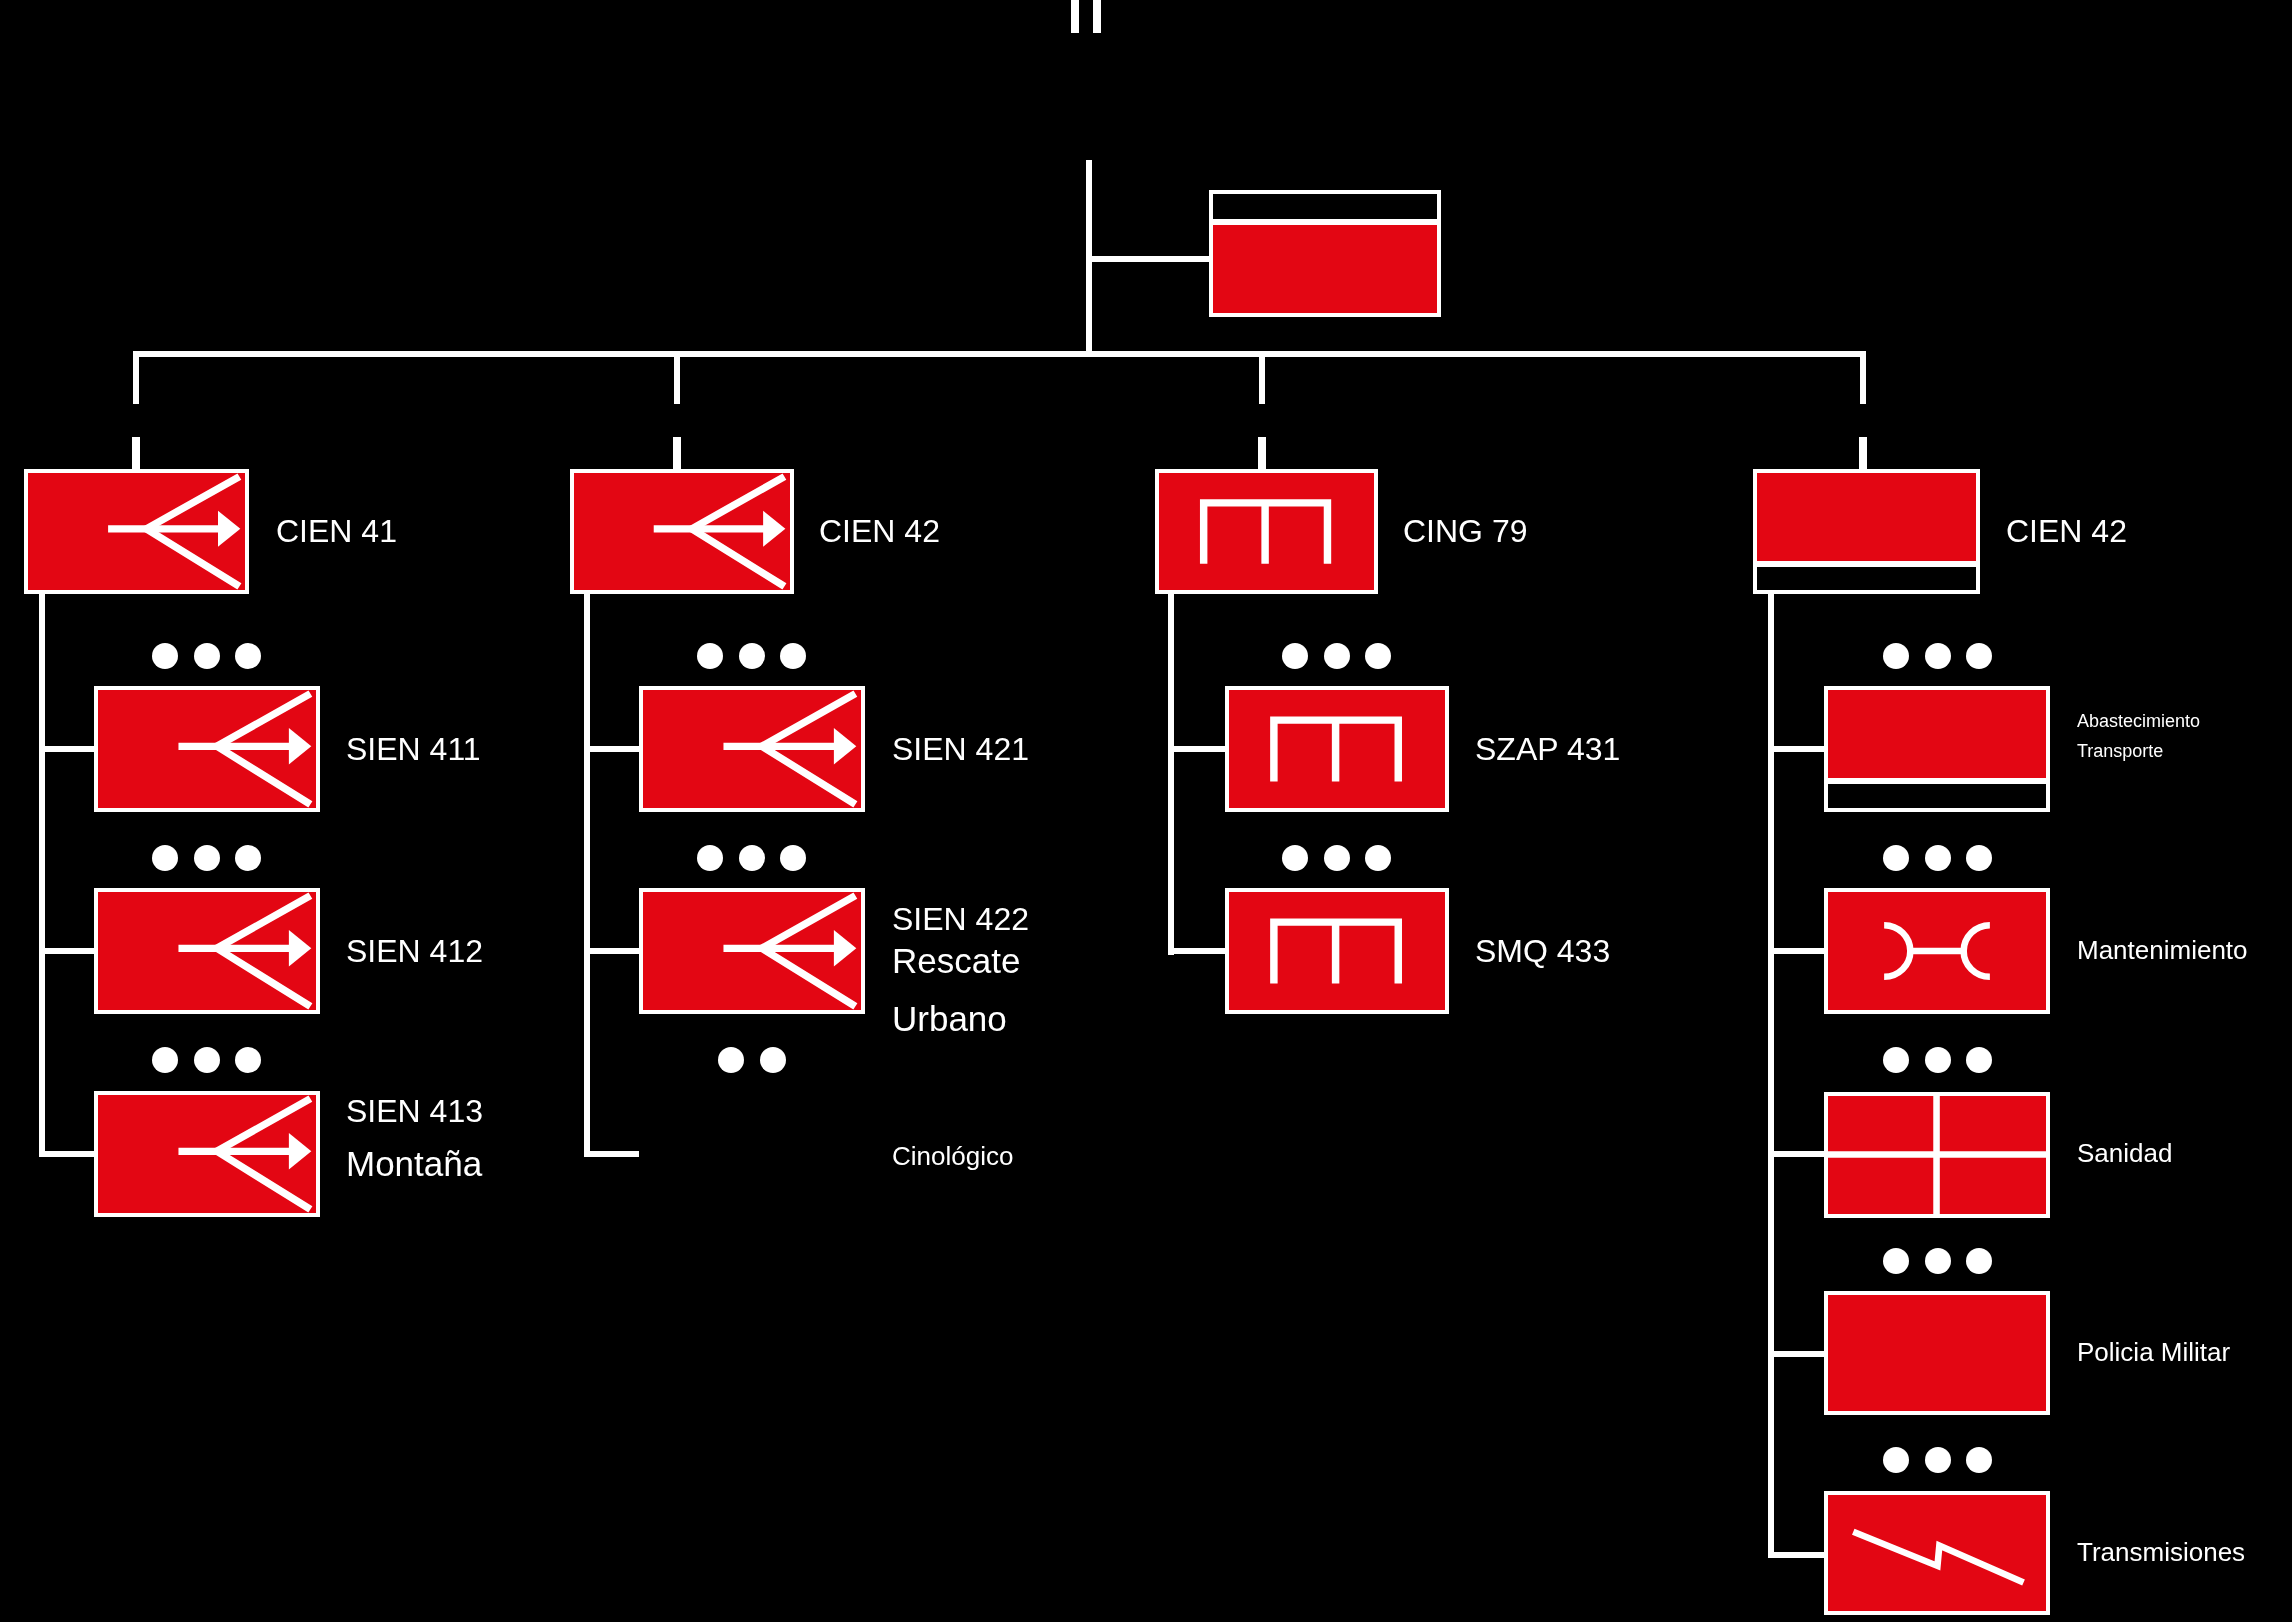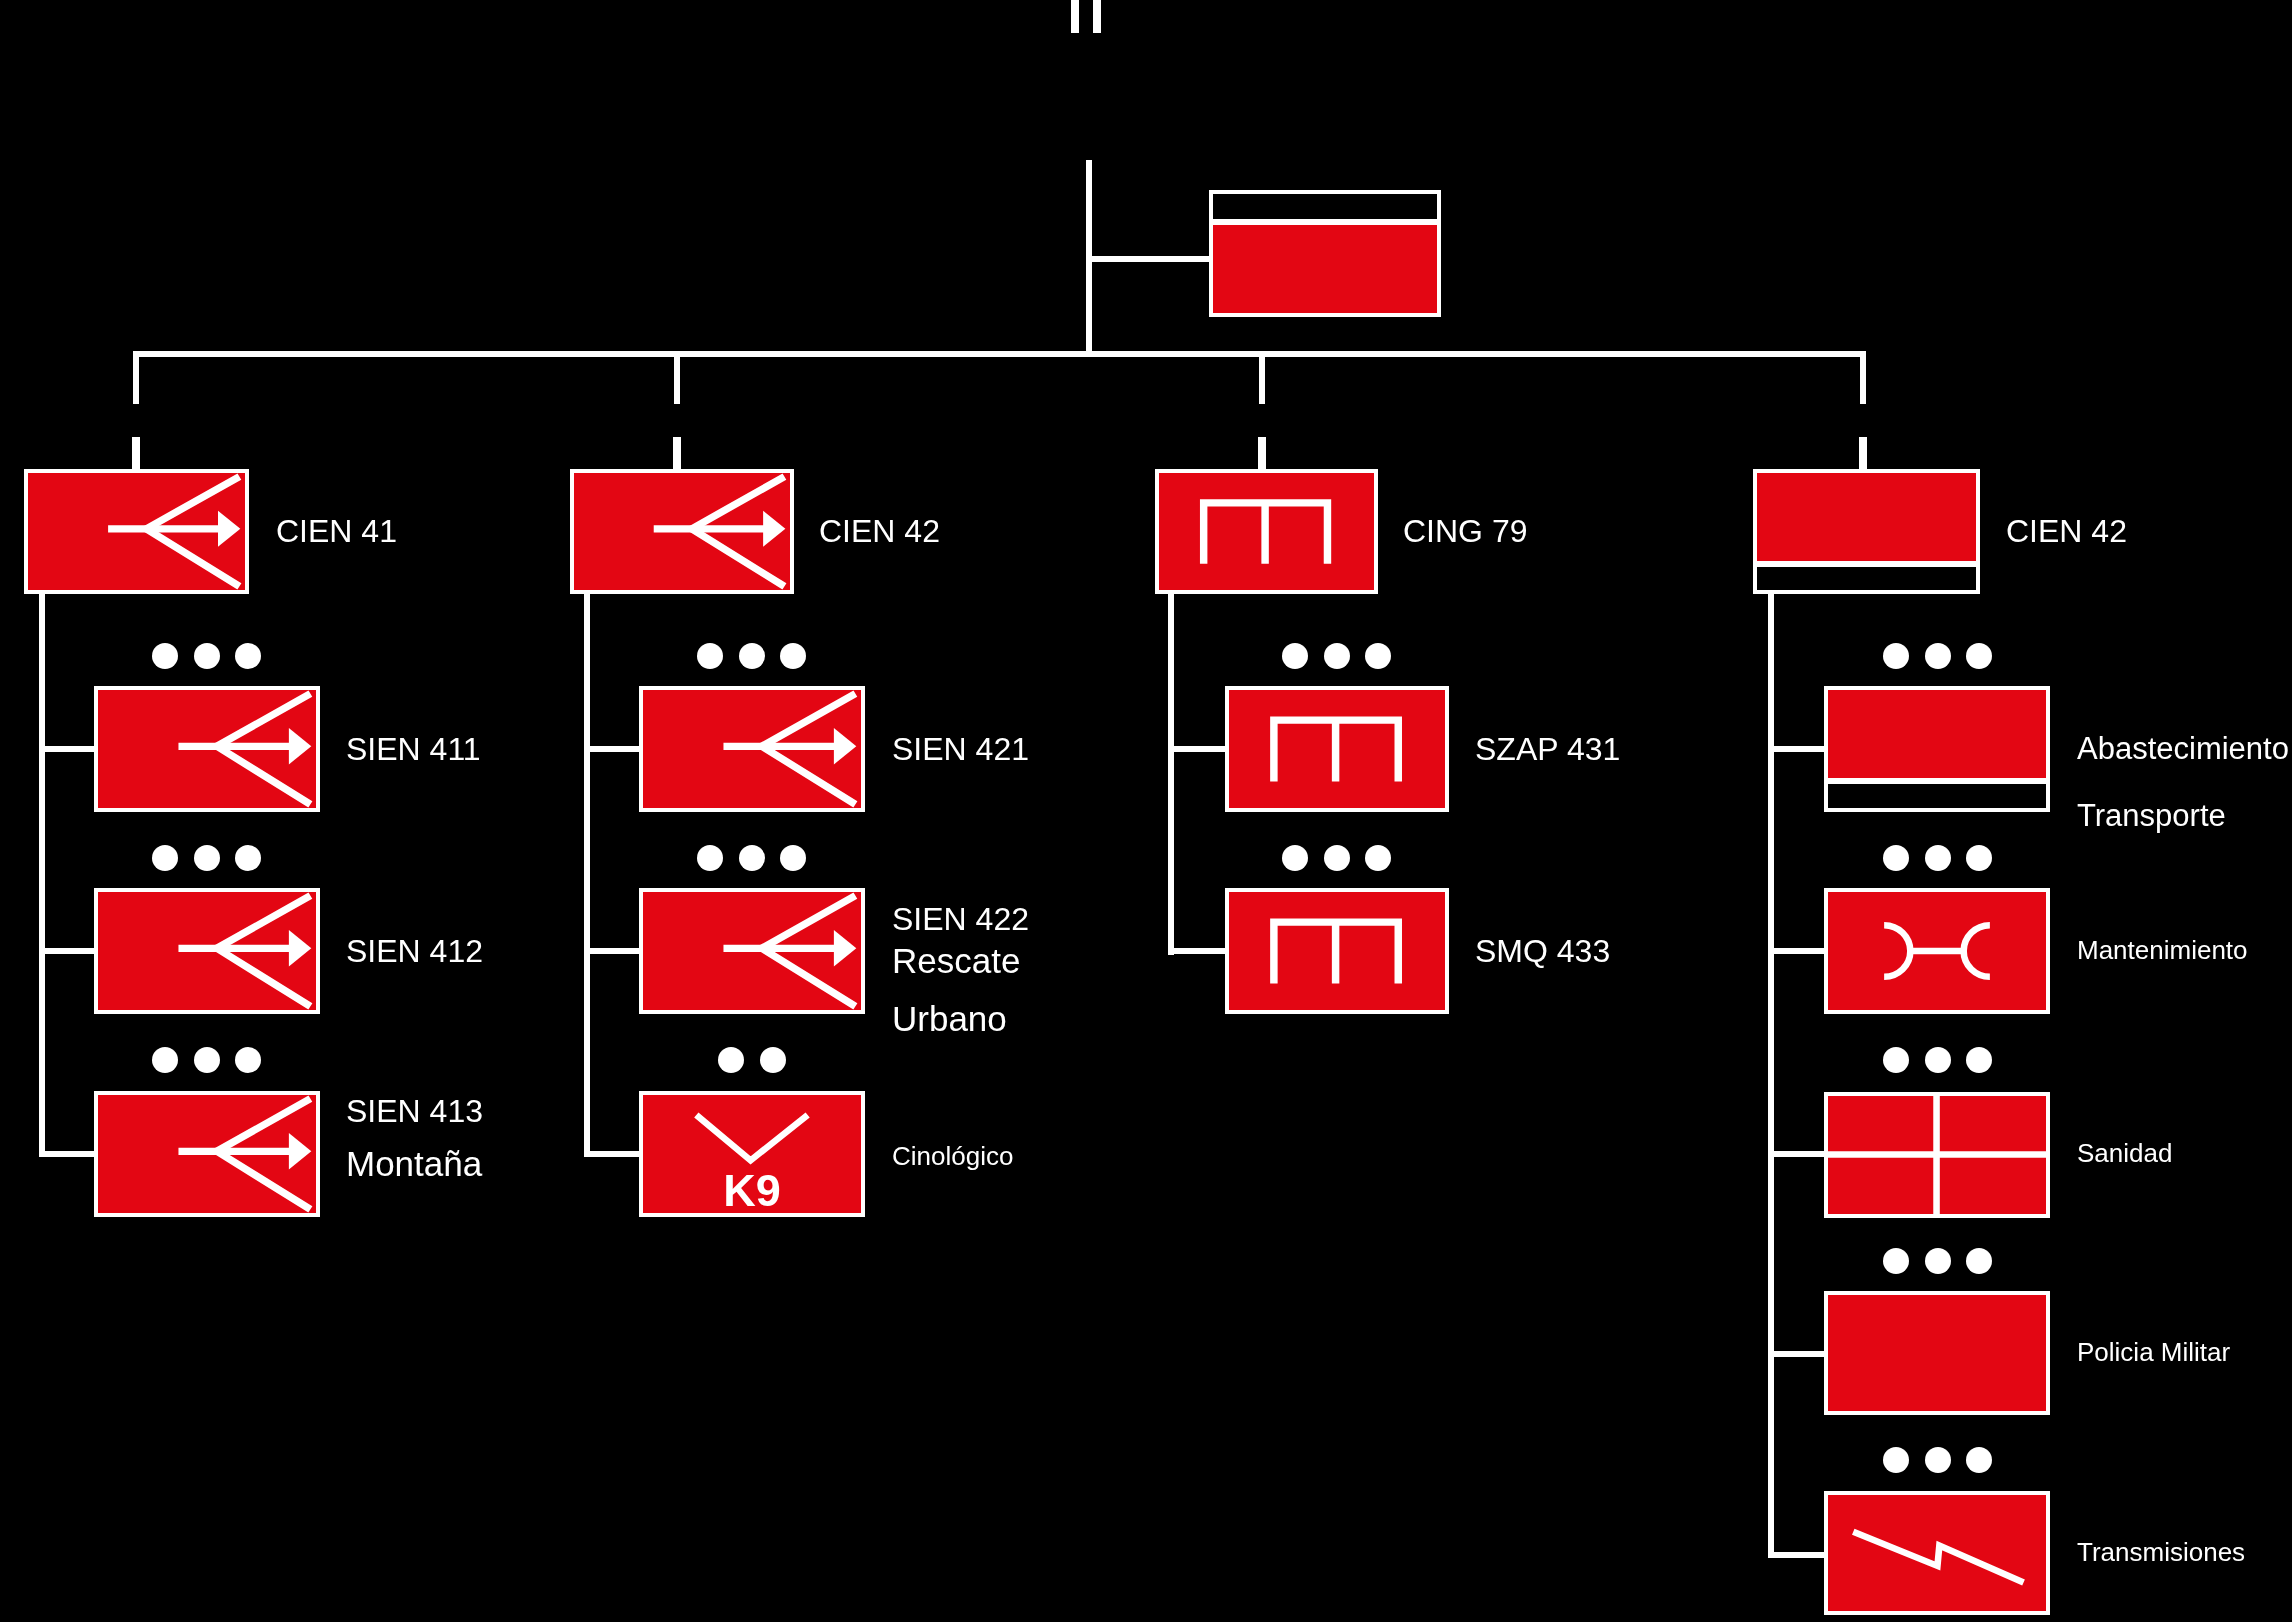--- a/index.html
+++ b/index.html
@@ -22,21 +22,21 @@
     color:var(--white); font-size:45px; font-weight:bold; letter-spacing:1px;
   }
   .label {
     position:absolute; color:var(--white); font-size:32px; white-space:nowrap;
     transform:translateY(-50%); line-height:1.15;
   }
   .label.small { font-size:26px; }
   .lblock { position:absolute; color:var(--white); white-space:nowrap; }
   .lblock .l1 { font-size:32px; line-height:1.15; }
   .lblock .l2 { font-size:35px; line-height:1.3; }
-  .lblock.allsmall .l1 { font-size:31px; line-height:1.65;margin-top:16px; }
+  .lblock.allsmall .l1 { font-size:18px; line-height:1.65; }
   .dots { position:absolute; display:flex; gap:15.5px; }
   .dot  { width:26px; height:26px; border-radius:50%; background:var(--white); }
   .k9-text {
     position:absolute; left:0; right:0; top:70px; text-align:center;
     color:var(--white); font-size:45px; font-weight:bold;
   }
 </style>
 </head>
 <body>
 
@@ -168,26 +168,20 @@
   </div>
   <div class="lblock" style="left:892px;top:901px">
     <div class="l1">SIEN 422</div>
     <div class="l2">Rescate</div>
     <div class="l2" style="margin-top:13px">Urbano</div>
   </div>
 
   <div class="dots" style="left:718px;top:1047px">
     <div class="dot"></div>
       <div class="dot"></div>
-  </div>
-  <div class="box" style="left:639px;top:1091px;width:226px;height:126px">
-    <svg viewBox="0 0 233 130" preserveAspectRatio="none">
-      <polyline points="57,22 115,72 176,22" fill="none" stroke="#fff" stroke-width="7"></polyline>
-    </svg>
-    <div class="k9-text">K9</div>
   </div>
   <div class="label small" style="left:892px;top:1157px">Cinológico</div>
 
   <div class="box" style="left:1155px;top:469px;width:223px;height:125px">
     <svg viewBox="0 0 231 129" preserveAspectRatio="none">
       <path d="M48,100 L48,33 L181,33 L181,100 M114,33 L114,100" fill="none" stroke="#fff" stroke-width="8"></path>
     </svg>
   </div>
   <div class="label" style="left:1403px;top:531px">CING 79</div>
 

